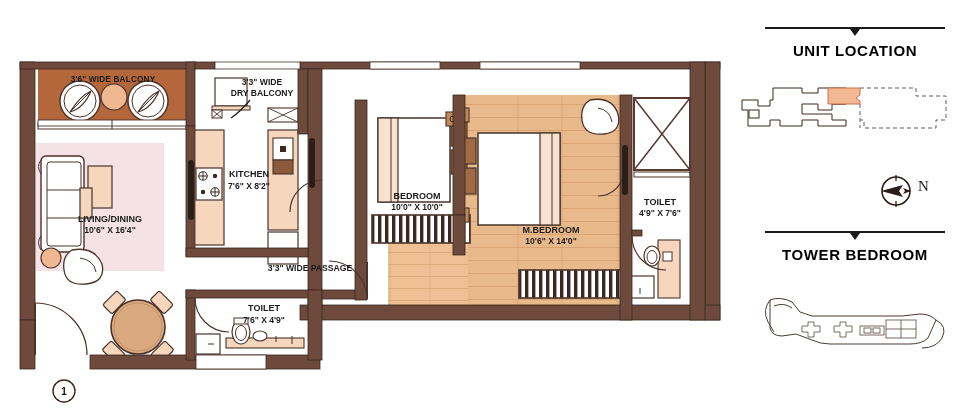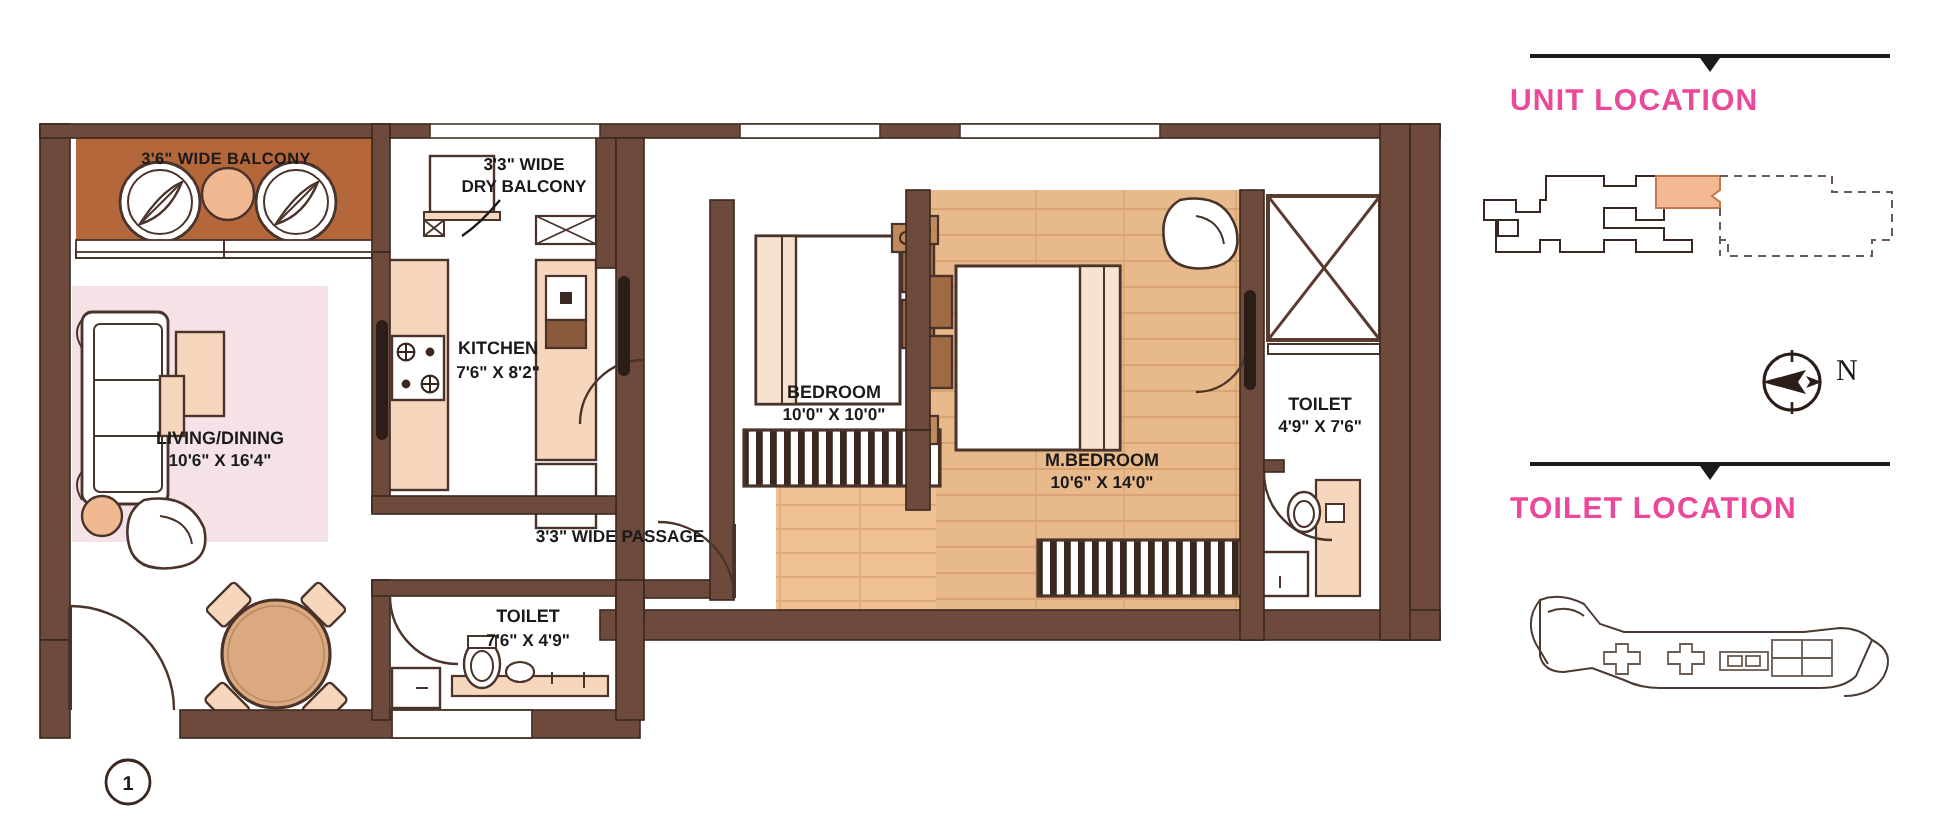--- a/index.html
+++ b/index.html
@@ -11,22 +11,22 @@
   }
   .stage{position:absolute;left:0;top:0;width:973px;height:417px;}
   svg.plan{position:absolute;left:0;top:0;}
   .sidepanel{position:absolute;}
 
   .panel-title{
     font-family:"Liberation Sans", sans-serif;
     font-weight:bold;
     font-size:15px;
     letter-spacing:0.6px;
-    color:#ec4899;
-    text-align:left;
+    color:#000000;
+    text-align:center;
     white-space:nowrap;
   }
   .rule-wrap{position:relative;width:180px;height:12px;}
   .rule-line{position:absolute;left:0;top:3px;width:180px;height:2px;background:#1a1a1a;}
   .rule-tri{
     position:absolute;left:50%;top:5px;margin-left:-5px;
     width:0;height:0;border-left:5px solid transparent;
     border-right:5px solid transparent;border-top:7px solid #1a1a1a;
   }
   .compass-label{
@@ -361,21 +361,21 @@
       <line x1="21" y1="31" x2="21" y2="37" stroke="#2b1d17" stroke-width="1.3"></line>
     </svg>
   </div>
   <div class="compass-label" style="left:918px;top:178px;">N</div>
 
   <div class="sidepanel" style="left:755px;top:228px;width:200px;">
     <div class="rule-wrap" style="margin:0 auto;">
       <div class="rule-line"></div>
       <div class="rule-tri"></div>
     </div>
-    <div class="panel-title" style="margin-top:6px;">TOILET LOCATION</div>
+    <div class="panel-title" style="margin-top:6px;">TOWER BEDROOM</div>
   </div>
 
   <svg style="position:absolute;left:752px;top:292px;" width="210" height="90" viewBox="0 0 210 90">
     <g fill="none" stroke="#4a3a32" stroke-width="1">
       <path d="M18 8 Q28 4 40 10 L48 20 L60 24 L150 24 L168 22 Q178 22 184 28
                L176 46 Q170 52 158 52 L78 52 Q68 52 60 48 L44 42 L30 44
                Q20 44 18 36 Z"></path>
       <path d="M18 8 Q10 18 16 30 L22 40"></path>
       <path d="M184 28 Q196 34 190 46 Q184 56 170 56"></path>
       <path d="M22 14 Q32 10 40 16"></path>

